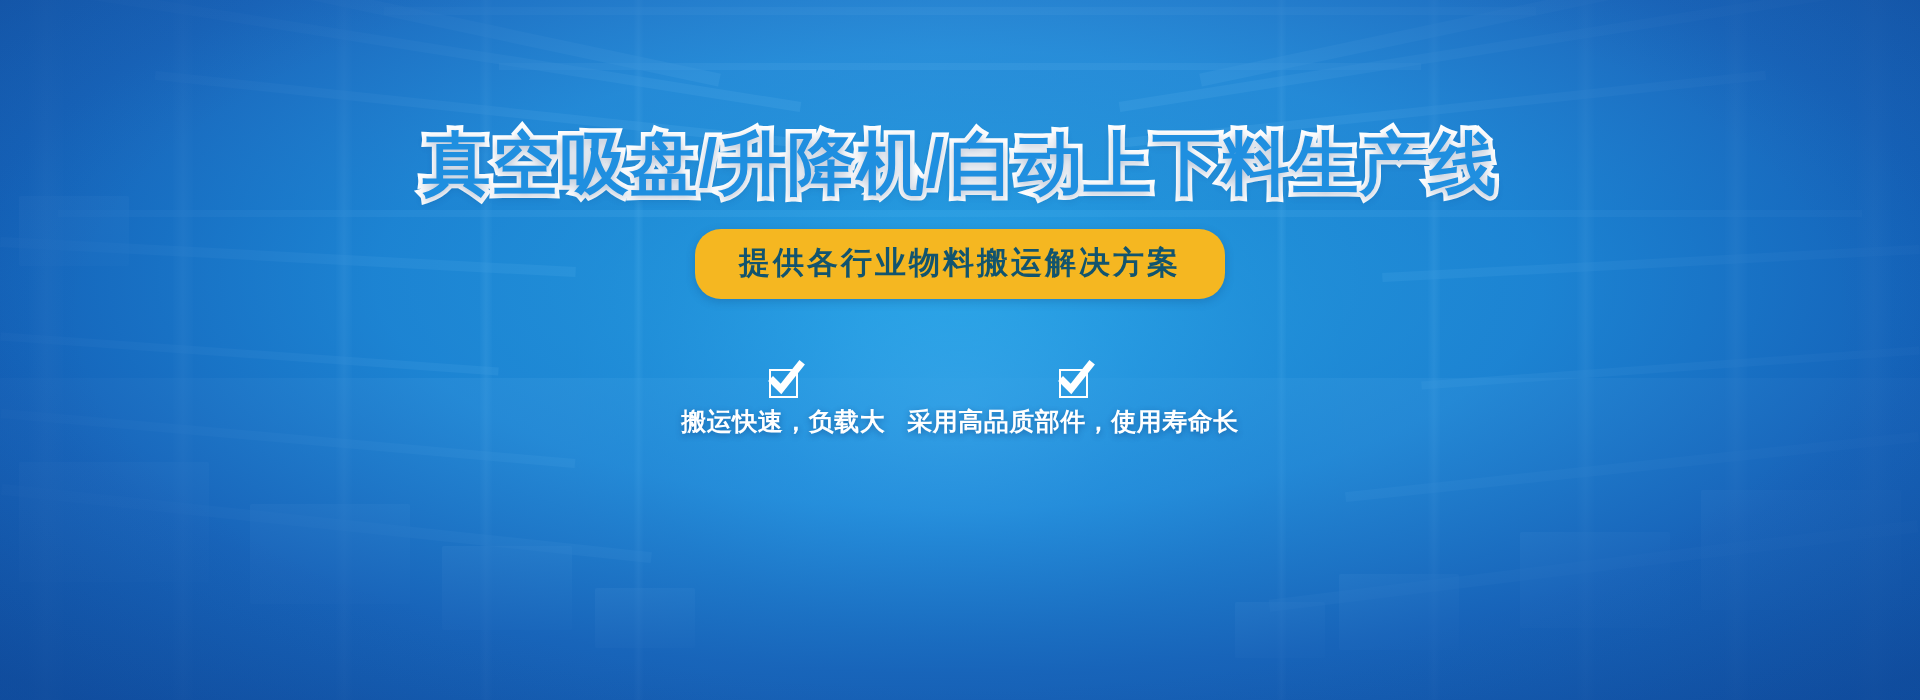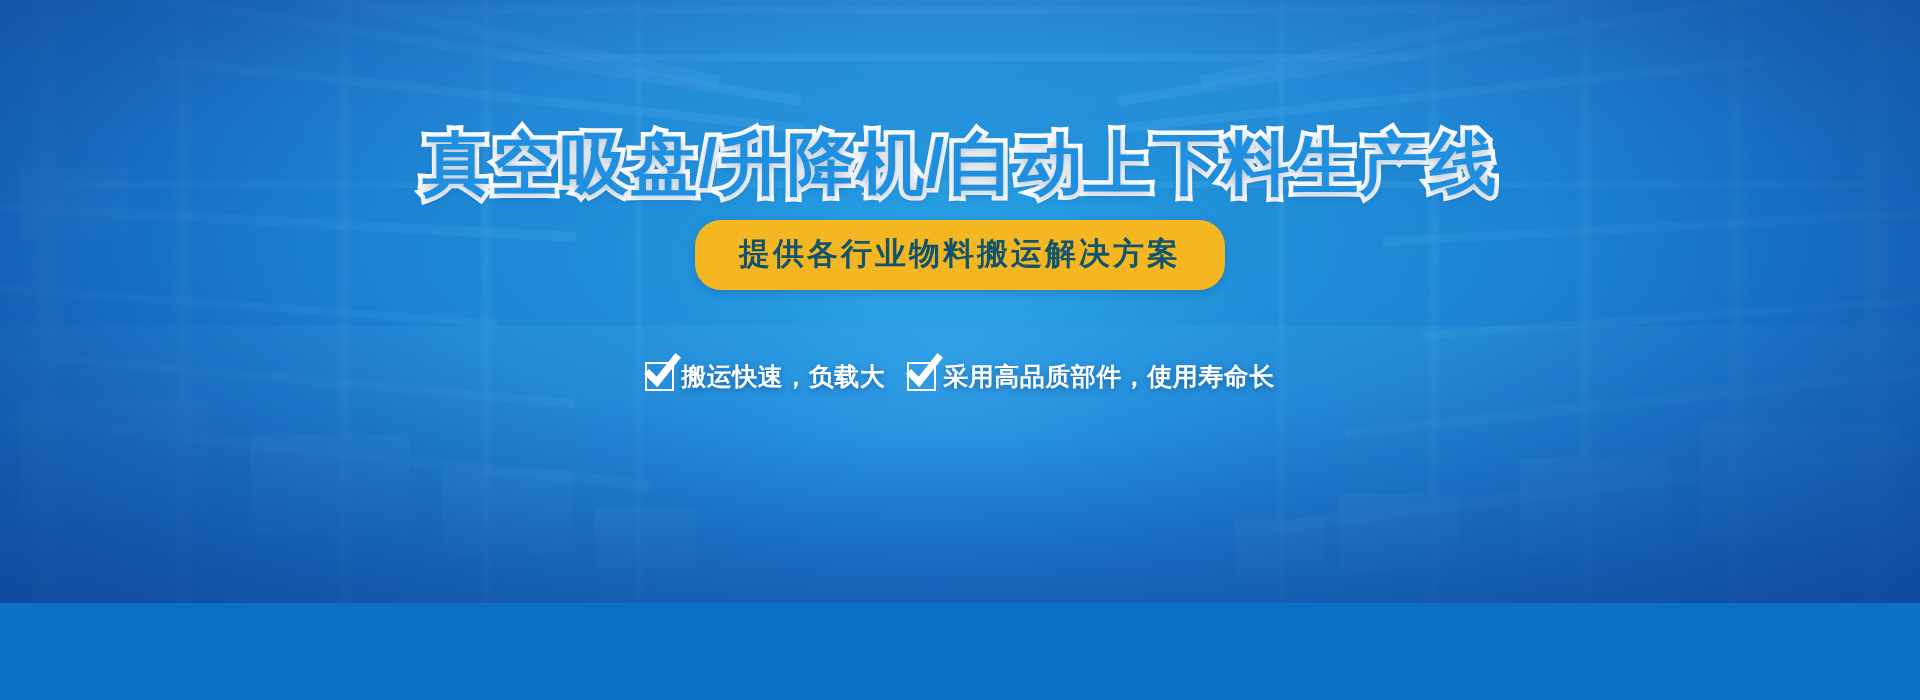--- a/index.html
+++ b/index.html
@@ -6,21 +6,21 @@
   html, body {
     width:1920px; height:700px;
     overflow:hidden;
     background:#0d6fc4;
     font-family:"Liberation Sans","DejaVu Sans",sans-serif;
   }
 
   
   #banner{
     position:relative;
-    width:1920px; height:603px;
+    width:1920px; height:700px;
     overflow:hidden;
   }
 
   
   .photo{
     position:absolute; inset:0;
     background:#1a6fb5;
     overflow:hidden;
   }
   
@@ -109,21 +109,21 @@
     line-height:1.1;
     color:#1f8fe0;
     white-space:nowrap;
     -webkit-text-stroke:9px #ffffff;
     paint-order:stroke fill;
     text-shadow:0 3px 9px rgba(10,50,110,.30);
   }
 
   
   .pill{
-    margin-top:19px;
+    margin-top:28px;
     background:#f5b721;
     color:#12546e;
     font-size:31px;
     font-weight:bold;
     letter-spacing:3px;
     padding:13px 44px 15px 44px;
     border-radius:26px;
     white-space:nowrap;
     box-shadow:0 3px 10px rgba(8,48,105,.22);
   }
@@ -133,20 +133,21 @@
     margin-top:70px;
     display:flex;
     align-items:center;
     gap:22px;
     white-space:nowrap;
   }
   .feature{
     display:flex;
     align-items:center;
     gap:7px;
+    flex-direction:column;
   }
   .check{
     width:29px; height:29px;
     flex:0 0 29px;
     border:2px solid #ffffff;
     position:relative;
     display:block;
   }
   .check svg{
     position:absolute;

